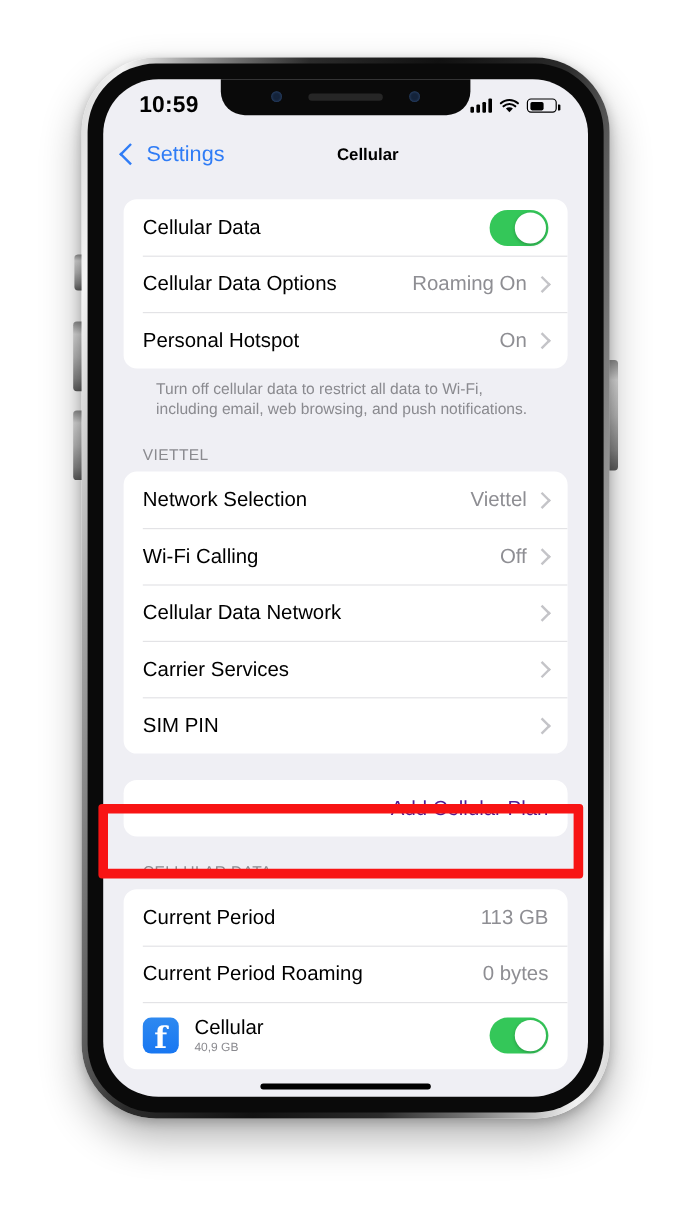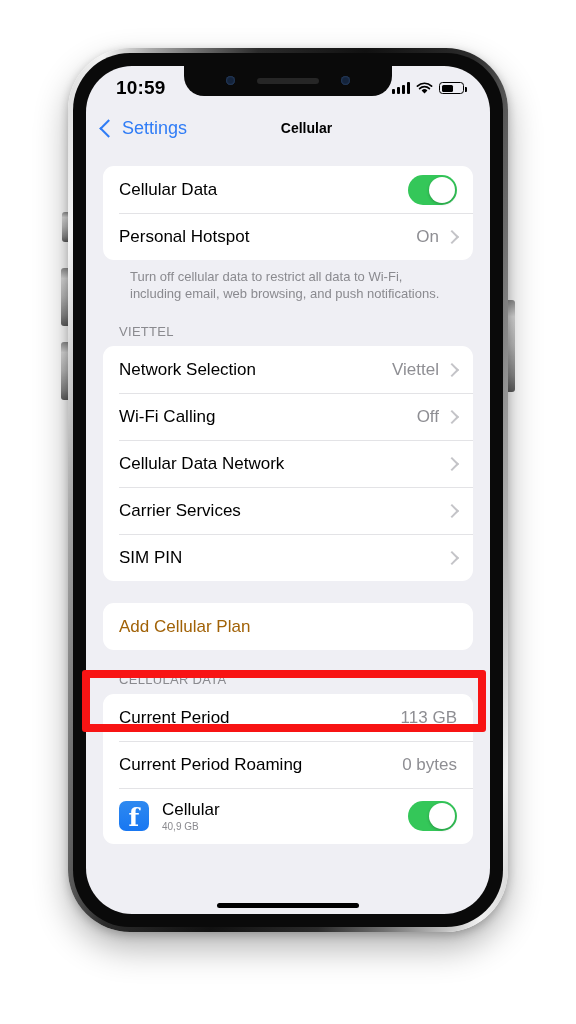--- a/index.html
+++ b/index.html
@@ -215,21 +215,21 @@
     color: #8e8e93;
     margin-right: 8px;
   }
   .chevron {
     width: 8px; height: 8px;
     border-top: 2px solid #c4c4c8;
     border-right: 2px solid #c4c4c8;
     transform: rotate(45deg);
     flex: none;
   }
-  .row-link .row-label { color: #a16207; }
+  .row-link .row-label { color: #4c1d95; text-align: right; }
 
   
   .toggle {
     width: 49px; height: 30px;
     border-radius: 15px;
     background: #34c759;
     position: relative;
     flex: none;
     cursor: pointer;
   }
@@ -356,20 +356,25 @@
       <div id="content">
 
         <div class="group">
           <div class="row">
             <span class="row-label">Cellular Data</span>
             <span class="toggle">
                 <span class="knob"></span>
               </span>
           </div>
           <div class="row">
+            <span class="row-label">Cellular Data Options</span>
+            <span class="row-value">Roaming On</span>
+            <span class="chevron"></span>
+          </div>
+          <div class="row">
             <span class="row-label">Personal Hotspot</span>
             <span class="row-value">On</span>
             <span class="chevron"></span>
           </div>
         </div>
 
         <div class="footnote">Turn off cellular data to restrict all data to Wi-Fi, including email, web browsing, and push notifications.</div>
 
         <div class="section-header">VIETTEL</div>
 

